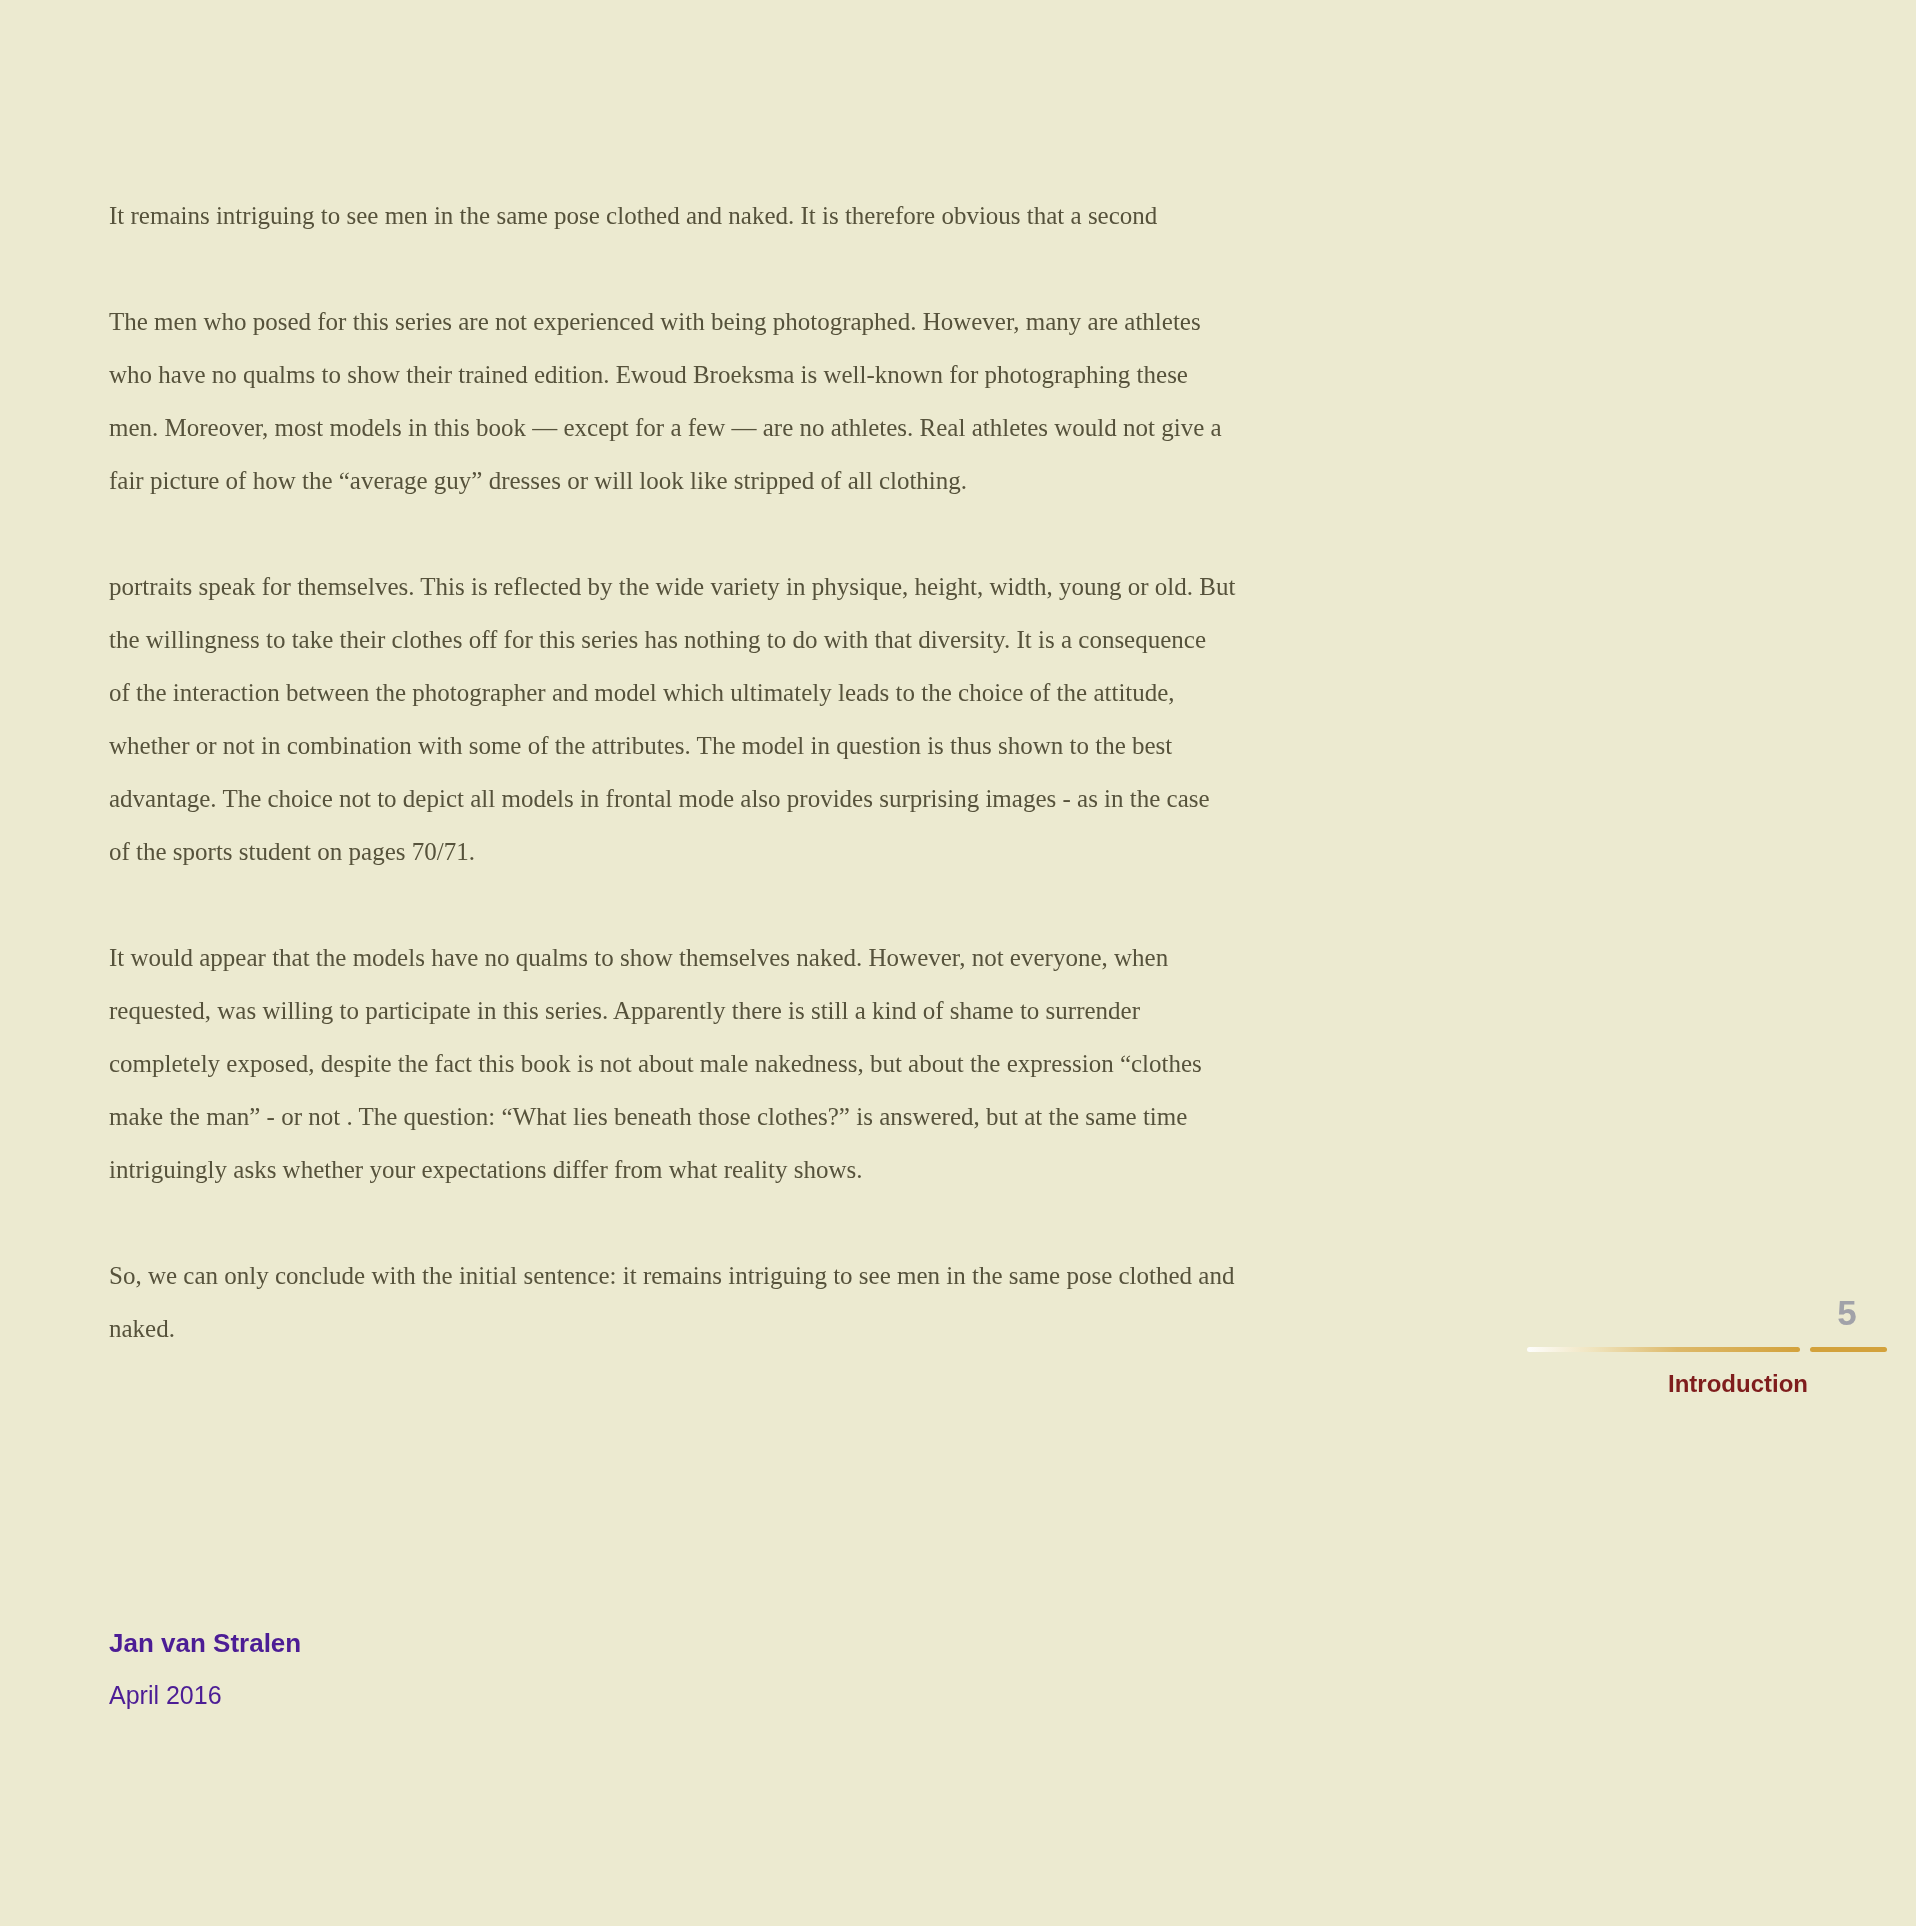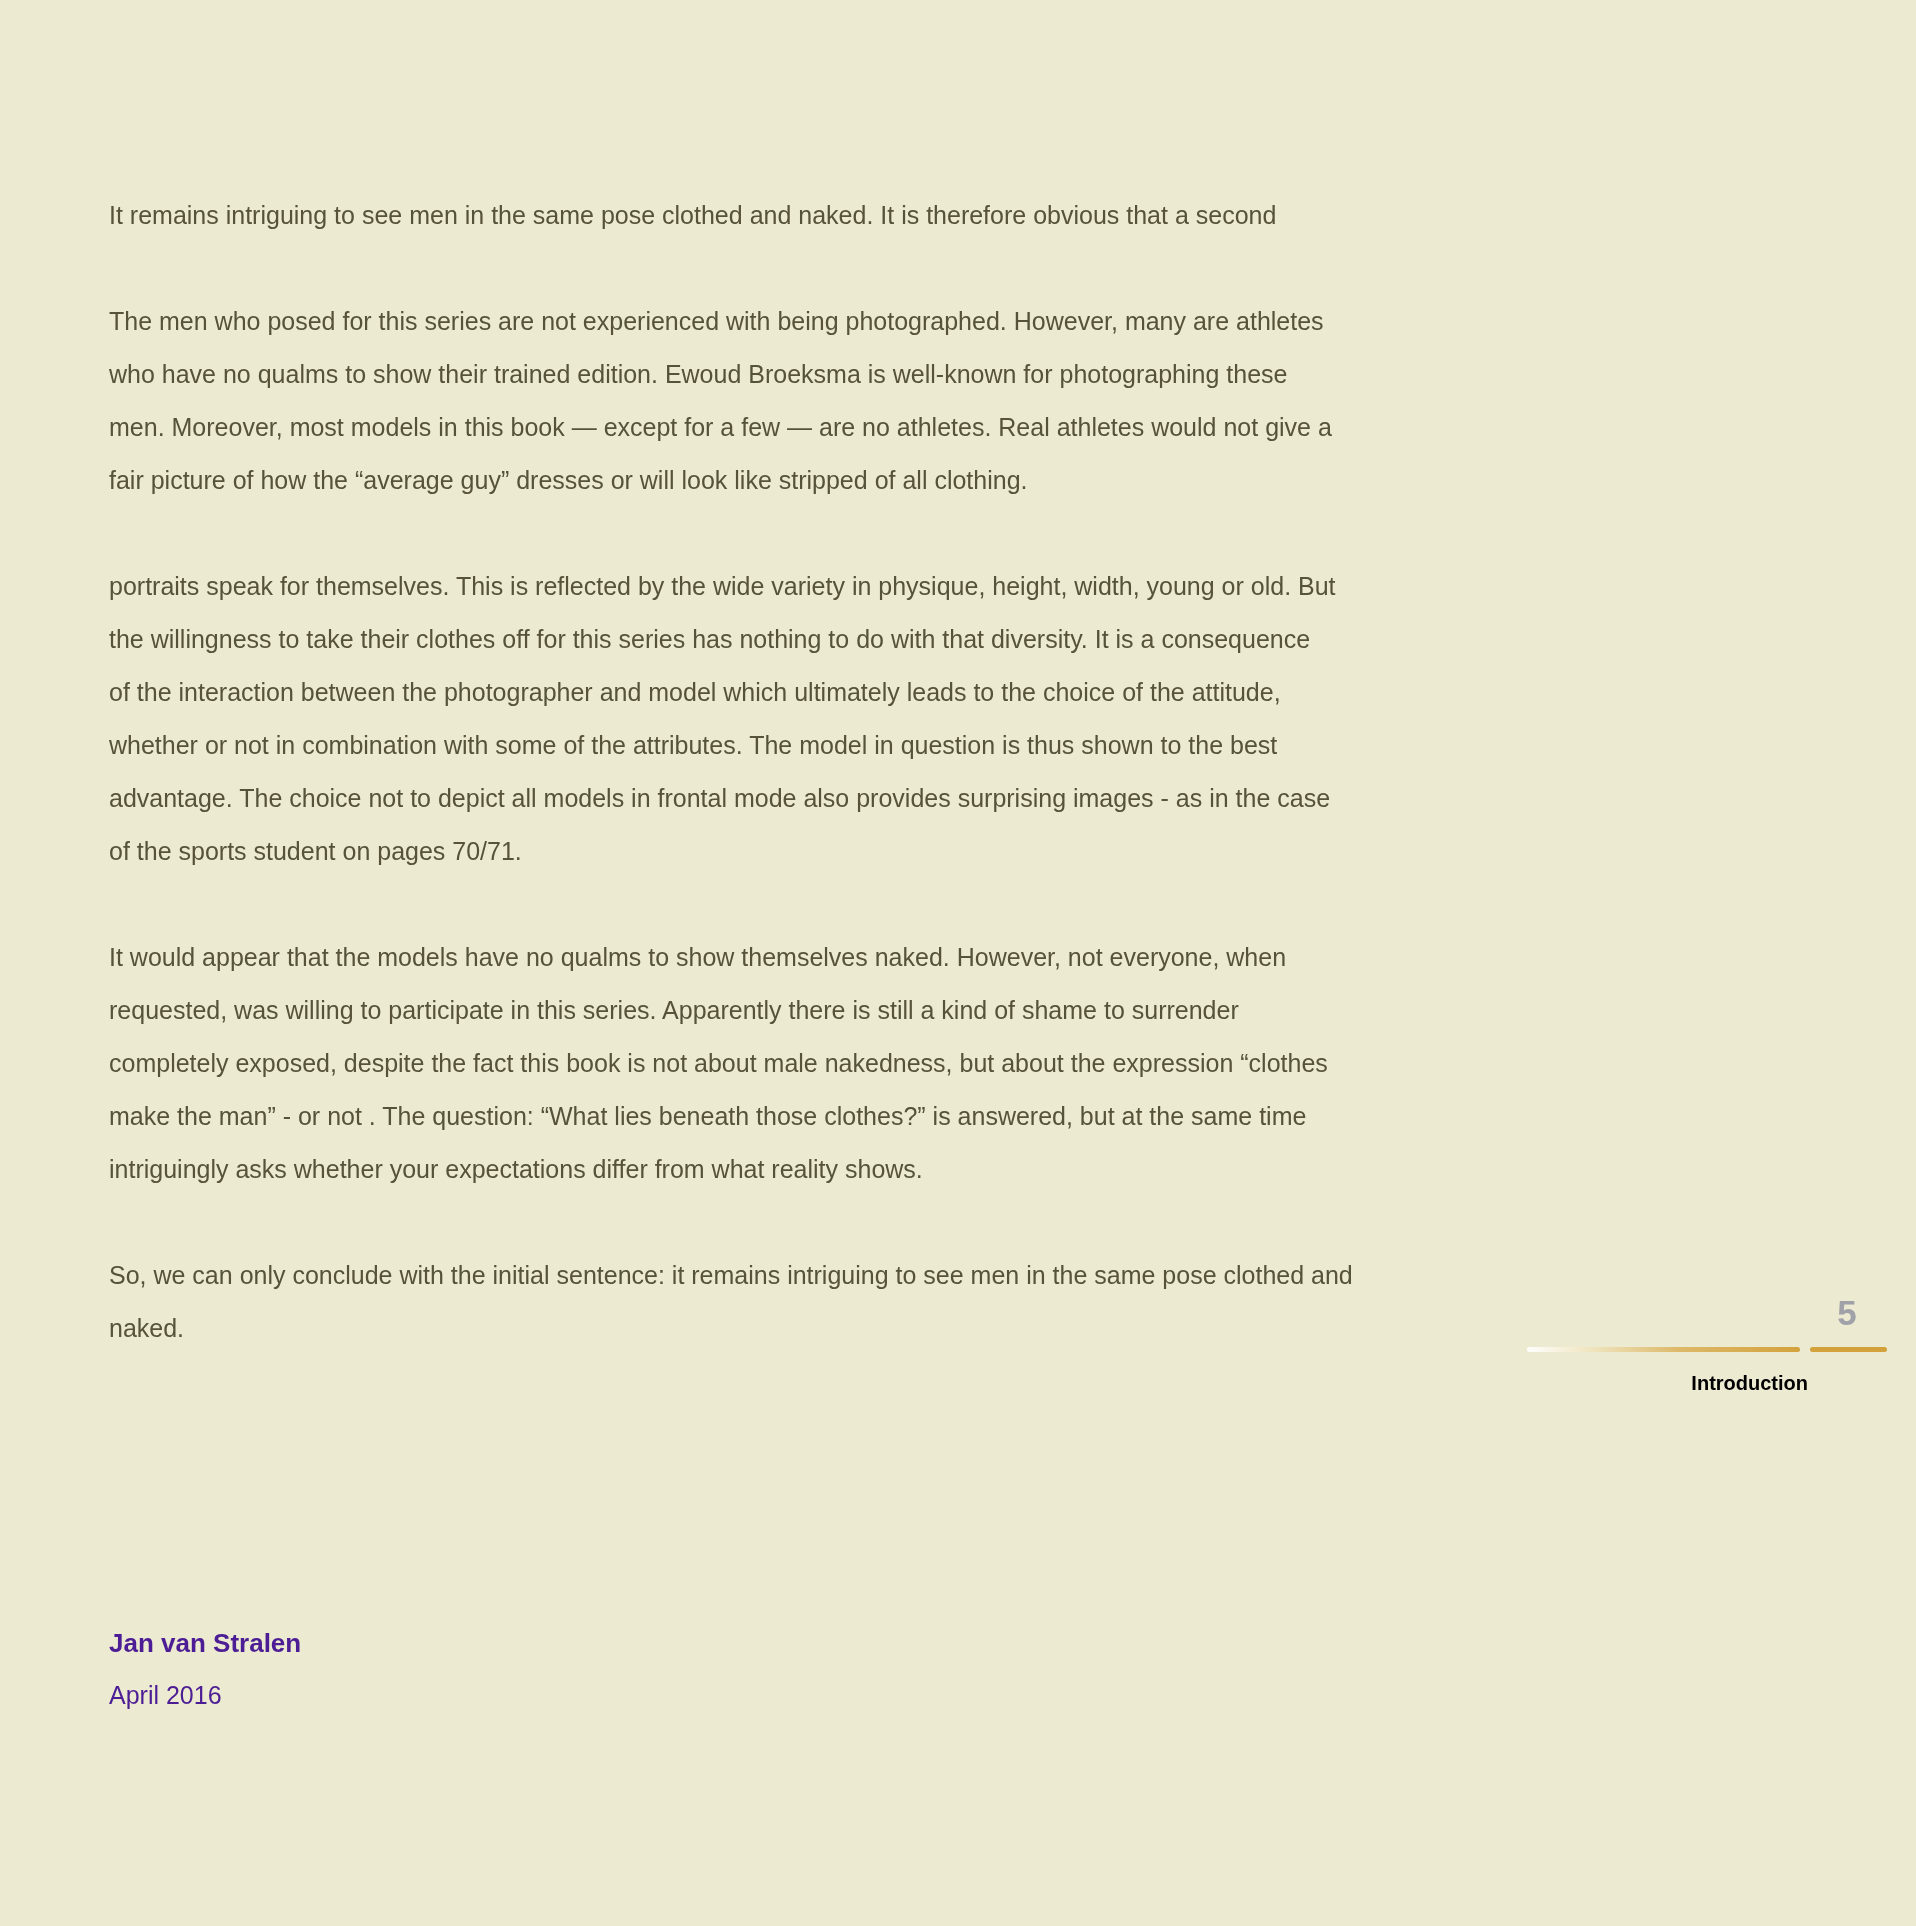--- a/index.html
+++ b/index.html
@@ -20,20 +20,21 @@
     left: 109px;
     top: 189px;
     width: 1467px;
     color: #56523B;
     font-size: 25px;
     font-weight: 500;
     line-height: 53px;
   }
   .para {
     margin: 0 0 53px 0;
+    font-family: Liberation Serif, serif;
   }
   .line {
     white-space: nowrap;
   }
   .signature {
     position: absolute;
     left: 109px;
     top: 1617px;
     color: #4c1d95;
     font-size: 25px;
@@ -78,22 +79,22 @@
     height: 5.2px;
     border-radius: 2.9px;
     background: #D3A23C;
   }
   .section-label {
     position: absolute;
     left: 1513px;
     top: 1366px;
     width: 295px;
     text-align: right;
-    color: #000000;
-    font-size: 20px;
+    color: #7f1d1d;
+    font-size: 24px;
     font-weight: bold;
     line-height: 35px;
   }
 </style>
 </head>
 <body>
 
 <div class="page">
 
   <div class="body-text">

